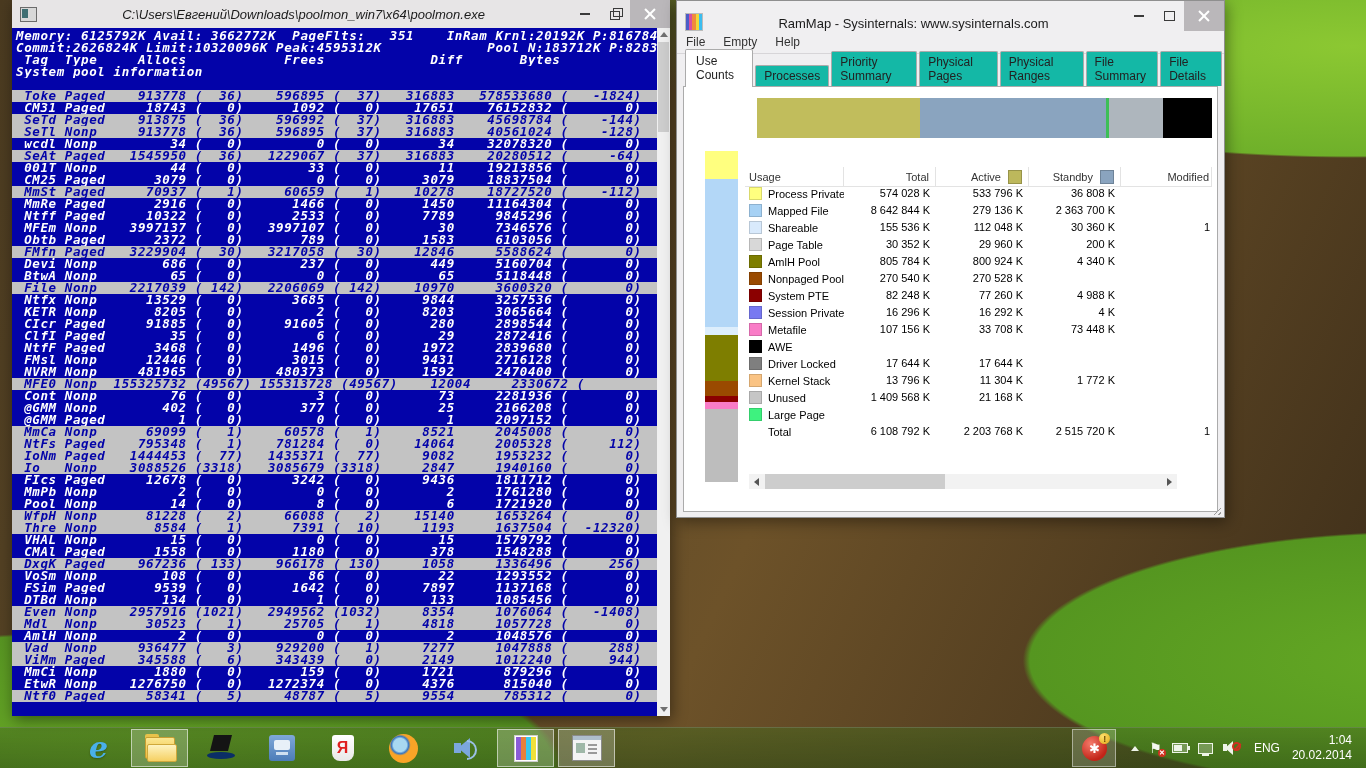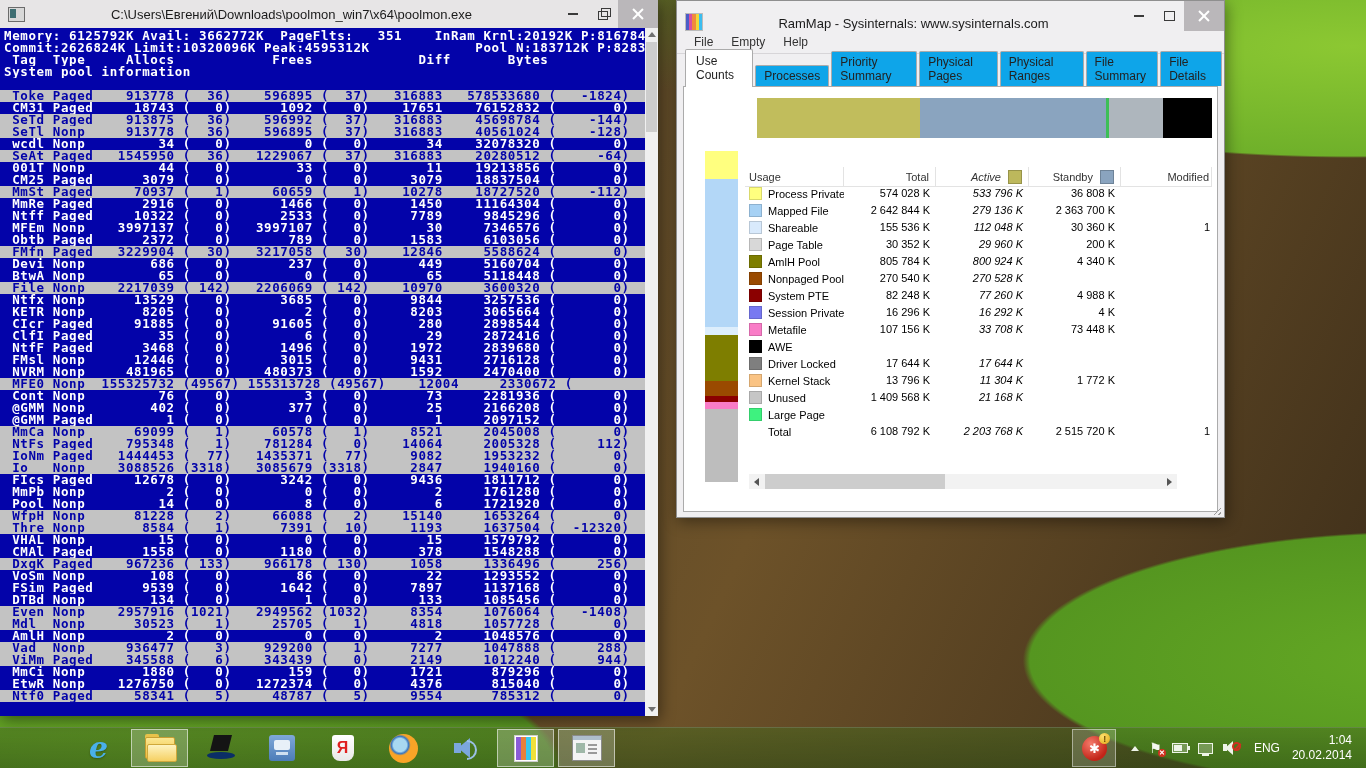--- a/index.html
+++ b/index.html
@@ -7,22 +7,22 @@
   .desktop{position:relative;width:1366px;height:768px;overflow:hidden;
     background:
       radial-gradient(60% 26% at 99% 6%, #8cc832 0%, #6fb02a 55%, rgba(0,0,0,0) 56%),
       radial-gradient(52% 30% at 104% 86%, #64a824 0%, #559620 55%, rgba(0,0,0,0) 56%),
       radial-gradient(65% 35% at 8% 100%, #68a826 0%, #579422 50%, rgba(0,0,0,0) 51%),
       radial-gradient(80% 45% at 55% -15%, #4e7a20 0%, rgba(0,0,0,0) 60%),
       linear-gradient(115deg,#4a3a20 0%,#5f4a28 40%,#6d5229 58%,#3c2d19 100%);
   }
 
   
-  .console{position:absolute;left:0;top:0;width:658px;height:716px;background:#0303a9;
-    box-shadow:2px 4px 14px rgba(0,0,0,.45);}
+  .console{position:absolute;left:12px;top:0;width:658px;height:716px;background:#0303a9;
+    box-shadow:2px 4px 14px rgba(0,0,0,.45);font-style:italic;}
   .c-titlebar{position:relative;height:28px;background:#e7e5e6;display:flex;align-items:center;}
   .c-sysicon{width:15px;height:13px;margin-left:8px;background:#d8d8d8;border:1px solid #6b6b6b;position:relative;}
   .c-sysicon::before{content:"";position:absolute;left:1px;top:1px;width:6px;height:9px;background:#3e6e72;}
   .c-title{flex:1;text-align:center;font-size:13px;color:#1b1b1b;white-space:nowrap;overflow:hidden;}
   .c-btns{display:flex;align-items:center;height:100%;}
   .wbtn{width:30px;height:100%;display:flex;align-items:center;justify-content:center;position:relative;}
   .wbtn.close{width:40px;background:#bab7ba;}
   .g-min{width:10px;height:0;border-bottom:2px solid #3a3a3a;}
   .g-restore{width:8px;height:7px;border:1px solid #3a3a3a;position:relative;background:#e7e5e6;margin-top:2px;}
   .g-restore::before{content:"";position:absolute;left:2px;top:-4px;width:8px;height:7px;border:1px solid #3a3a3a;}
@@ -43,38 +43,38 @@
   .tri-down{width:0;height:0;border-left:4px solid transparent;border-right:4px solid transparent;border-top:5px solid #707070;}
   .c-thumb{position:absolute;left:1px;top:14px;width:11px;height:90px;background:#cdcdcd;}
 
   
   .rammap{position:absolute;left:676px;top:0;width:549px;height:518px;background:#f0eff1;
     border:1px solid #8f8f8f;box-sizing:border-box;box-shadow:2px 4px 14px rgba(0,0,0,.4);}
   .r-titlebar{position:relative;height:30px;display:flex;align-items:flex-end;}
   .r-icon{width:16px;height:16px;margin-left:8px;border:1px solid #bbb;background:#fff;display:flex;}
   .r-icon i{flex:1;}
   .r-title{flex:1;text-align:center;font-size:13px;color:#1b1b1b;white-space:nowrap;}
-  .r-menubar{height:22px;display:flex;align-items:center;padding-left:8px;border-bottom:1px solid #d7d5d8;}
+  .r-menubar{height:22px;display:flex;align-items:center;border-bottom:1px solid #d7d5d8;}
   .menu-item{font-size:12px;color:#333;padding:2px 9px;cursor:default;}
   .r-tabs{display:flex;align-items:flex-end;height:24px;padding-left:8px;margin-top:8px;}
-  .tab{font-size:12px;color:#222;background:#0ea5e9;border:1px solid #ababab;border-bottom:none;
+  .tab{font-size:12px;color:#222;background:#14b8a6;border:1px solid #ababab;border-bottom:none;
     padding:3px 8px 3px 8px;margin-right:2px;border-radius:2px 2px 0 0;position:relative;}
   .tab.active{background:#fff;padding:4px 10px 5px 10px;z-index:3;margin-bottom:-1px;}
   .r-panel{position:absolute;left:6px;right:6px;top:85px;height:424px;background:#fff;border:1px solid #ababab;z-index:2;}
   .usage-bar{position:absolute;left:73px;top:11px;width:455px;height:40px;display:flex;}
   .usage-bar .seg{height:100%;}
   .side-bar{position:absolute;left:21px;top:64px;width:33px;height:331px;display:flex;flex-direction:column;}
   .side-bar .seg{width:100%;}
   .r-table{position:absolute;left:61px;top:80px;width:467px;overflow:hidden;}
   .tr{display:flex;height:17px;align-items:flex-start;font-size:11px;color:#000;}
   .tr.head{height:19px;border-bottom:1px solid #e3e3e3;color:#333;}
   .td{box-sizing:border-box;padding:0 6px;white-space:nowrap;overflow:hidden;}
   .td.c0{width:99px;display:flex;align-items:center;padding-left:4px;}
   .td.c1{width:92px;text-align:right;}
-  .td.c2{width:93px;text-align:right;font-style:italic;}
+  .td.c2{width:93px;text-align:right;}
   .td.c3{width:92px;text-align:right;}
   .td.c4{width:91px;text-align:right;padding-right:2px;}
   .tr.head .td{border-right:1px solid #e3e3e3;height:100%;display:flex;align-items:center;}
   .tr.head .td.c1,.tr.head .td.c2,.tr.head .td.c3,.tr.head .td.c4{justify-content:flex-end;}
   .sw{width:13px;height:13px;margin-right:6px;flex:0 0 13px;border:1px solid rgba(0,0,0,.15);box-sizing:border-box;}
   .sw.none{border:none;background:transparent;}
   .hsw{width:14px;height:14px;margin-left:7px;border:1px solid rgba(0,0,0,.2);box-sizing:border-box;}
   .r-hscroll{position:absolute;left:65px;top:387px;width:428px;height:15px;background:#f2f2f2;}
   .hs-arrow{position:absolute;top:0;width:15px;height:15px;display:flex;align-items:center;justify-content:center;}
   .tri-left{width:0;height:0;border-top:4px solid transparent;border-bottom:4px solid transparent;border-right:5px solid #555;}
@@ -312,21 +312,21 @@
             <div class="td c1">574 028 K</div>
             <div class="td c2">533 796 K</div>
             <div class="td c3">36 808 K</div>
             <div class="td c4"></div>
           </div>
           <div class="tr">
             <div class="td c0">
               <span class="sw" style="background: rgb(166, 209, 244);"></span>
               <span>Mapped File</span>
             </div>
-            <div class="td c1">2 642 844 K</div>
+            <div class="td c1">8 642 844 K</div>
             <div class="td c2">279 136 K</div>
             <div class="td c3">2 363 700 K</div>
             <div class="td c4"></div>
           </div>
           <div class="tr">
             <div class="td c0">
               <span class="sw" style="background: rgb(217, 234, 252);"></span>
               <span>Shareable</span>
             </div>
             <div class="td c1">155 536 K</div>

